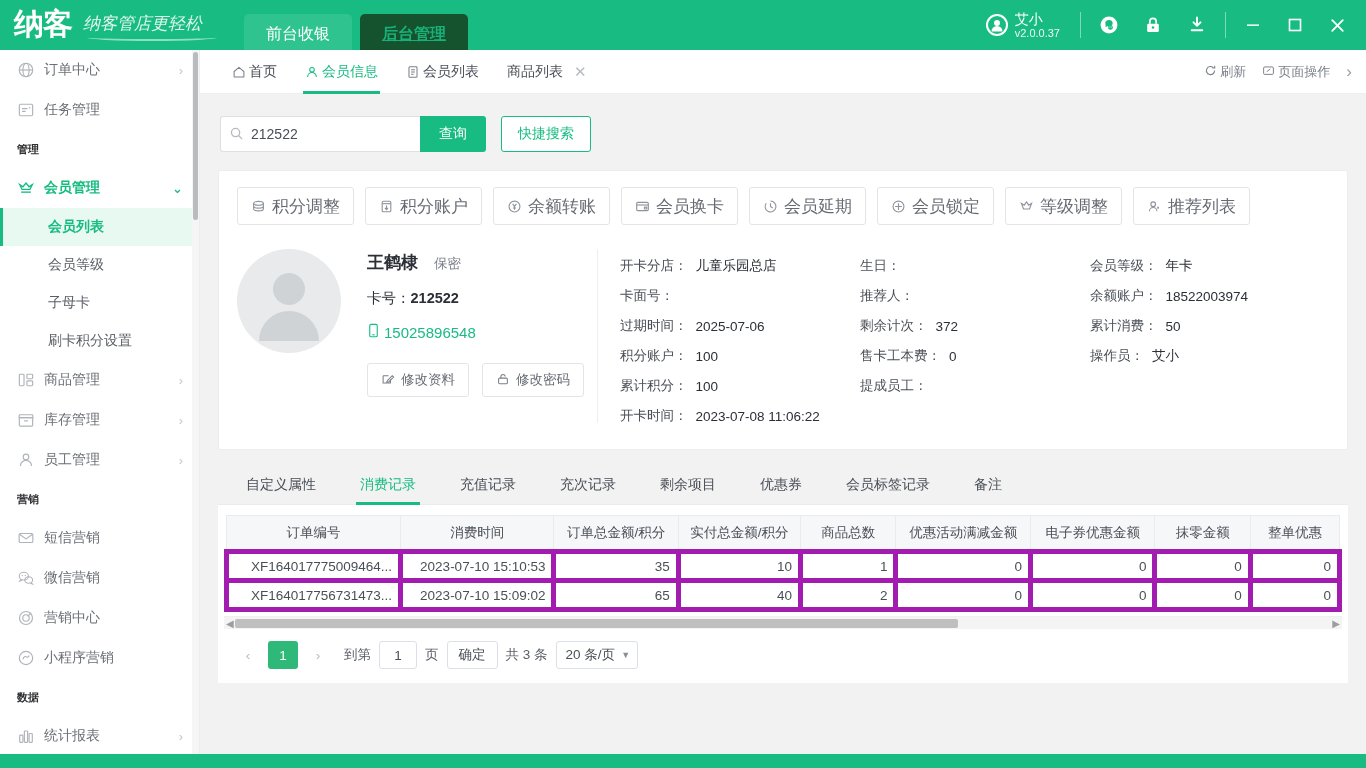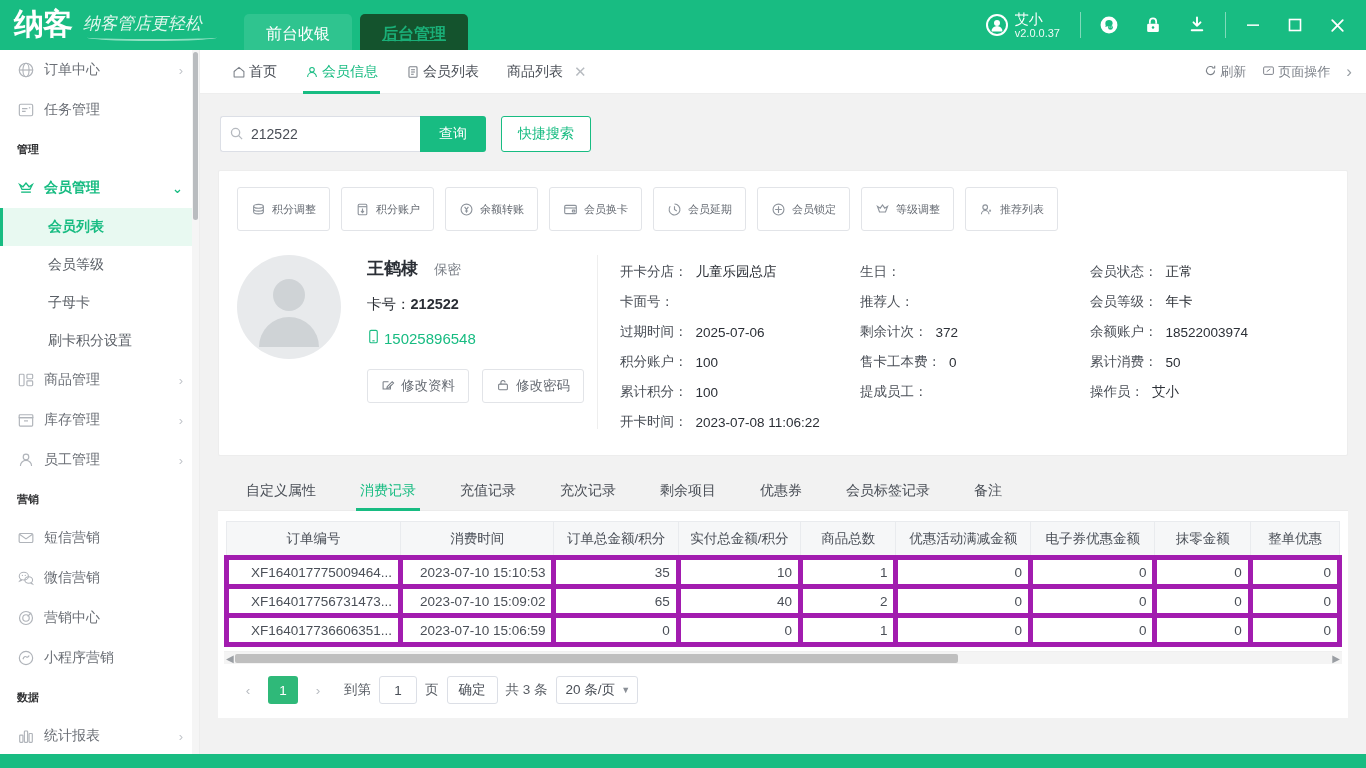--- a/index.html
+++ b/index.html
@@ -130,23 +130,23 @@
   }
   .qbtn {
     height: 36px; padding: 0 16px; border: 1px solid #18bc82; color: #18bc82;
     background: #fff; border-radius: 3px; font-size: 14px; cursor: pointer; font-family: inherit;
   }
 
   
   .card { background: #fff; border: 1px solid #ededed; border-radius: 2px; }
   .opsrow { display: flex; gap: 11px; padding: 16px 18px 10px 18px; flex-wrap: wrap; }
   .opbtn {
-    height: 44px; padding: 0 13px; border: 1px solid #e2e4e8; background: #fff;
+    height: 38px; padding: 0 13px; border: 1px solid #e2e4e8; background: #fff;
     border-radius: 3px; display: flex; align-items: center; gap: 6px;
-    color: #666b73; font-size: 11px; cursor: pointer; white-space: nowrap;
+    color: #666b73; font-size: 17px; cursor: pointer; white-space: nowrap;
   }
   .opbtn .oi { color: #8e949c; display: flex; }
 
   .member { display: flex; padding: 6px 18px 18px 18px; }
   .mcol-avatar { width: 130px; flex: 0 0 130px; padding-top: 8px; }
   .avatar-circle {
     width: 104px; height: 104px; border-radius: 50%; background: #e8eaec;
     display: flex; align-items: center; justify-content: center; overflow: hidden;
   }
   .mbtns { display: flex; gap: 13px; margin-top: 22px; }
@@ -687,24 +687,20 @@
                   <span class="k">售卡工本费：</span>
                   <span class="v">0</span>
                 </div>
               <div class="mrow">
                   <span class="k">提成员工：</span>
                   <span class="v"></span>
                 </div>
             </div>
 
             <div class="mcol mcol-c">
-              <div class="mrow">
-                  <span class="k">会员状态：</span>
-                  <span class="v">正常</span>
-                </div>
               <div class="mrow">
                   <span class="k">会员等级：</span>
                   <span class="v">年卡</span>
                 </div>
               <div class="mrow">
                   <span class="k">余额账户：</span>
                   <span class="v">18522003974</span>
                 </div>
               <div class="mrow">
                   <span class="k">累计消费：</span>
@@ -772,31 +768,20 @@
                   <td>XF164017756731473...</td>
                   <td>2023-07-10 15:09:02</td>
                   <td>65</td>
                   <td>40</td>
                   <td>2</td>
                   <td>0</td>
                   <td>0</td>
                   <td>0</td>
                   <td>0</td>
                 </tr>
-                <tr>
-                  <td>XF164017736606351...</td>
-                  <td>2023-07-10 15:06:59</td>
-                  <td>0</td>
-                  <td>0</td>
-                  <td>1</td>
-                  <td>0</td>
-                  <td>0</td>
-                  <td>0</td>
-                  <td>0</td>
-                </tr>
               </tbody>
             </table>
           </div>
 
           <div class="hscroll">
             <span class="ar l">◀</span>
             <div class="thumb"></div>
             <span class="ar r">▶</span>
           </div>
 

